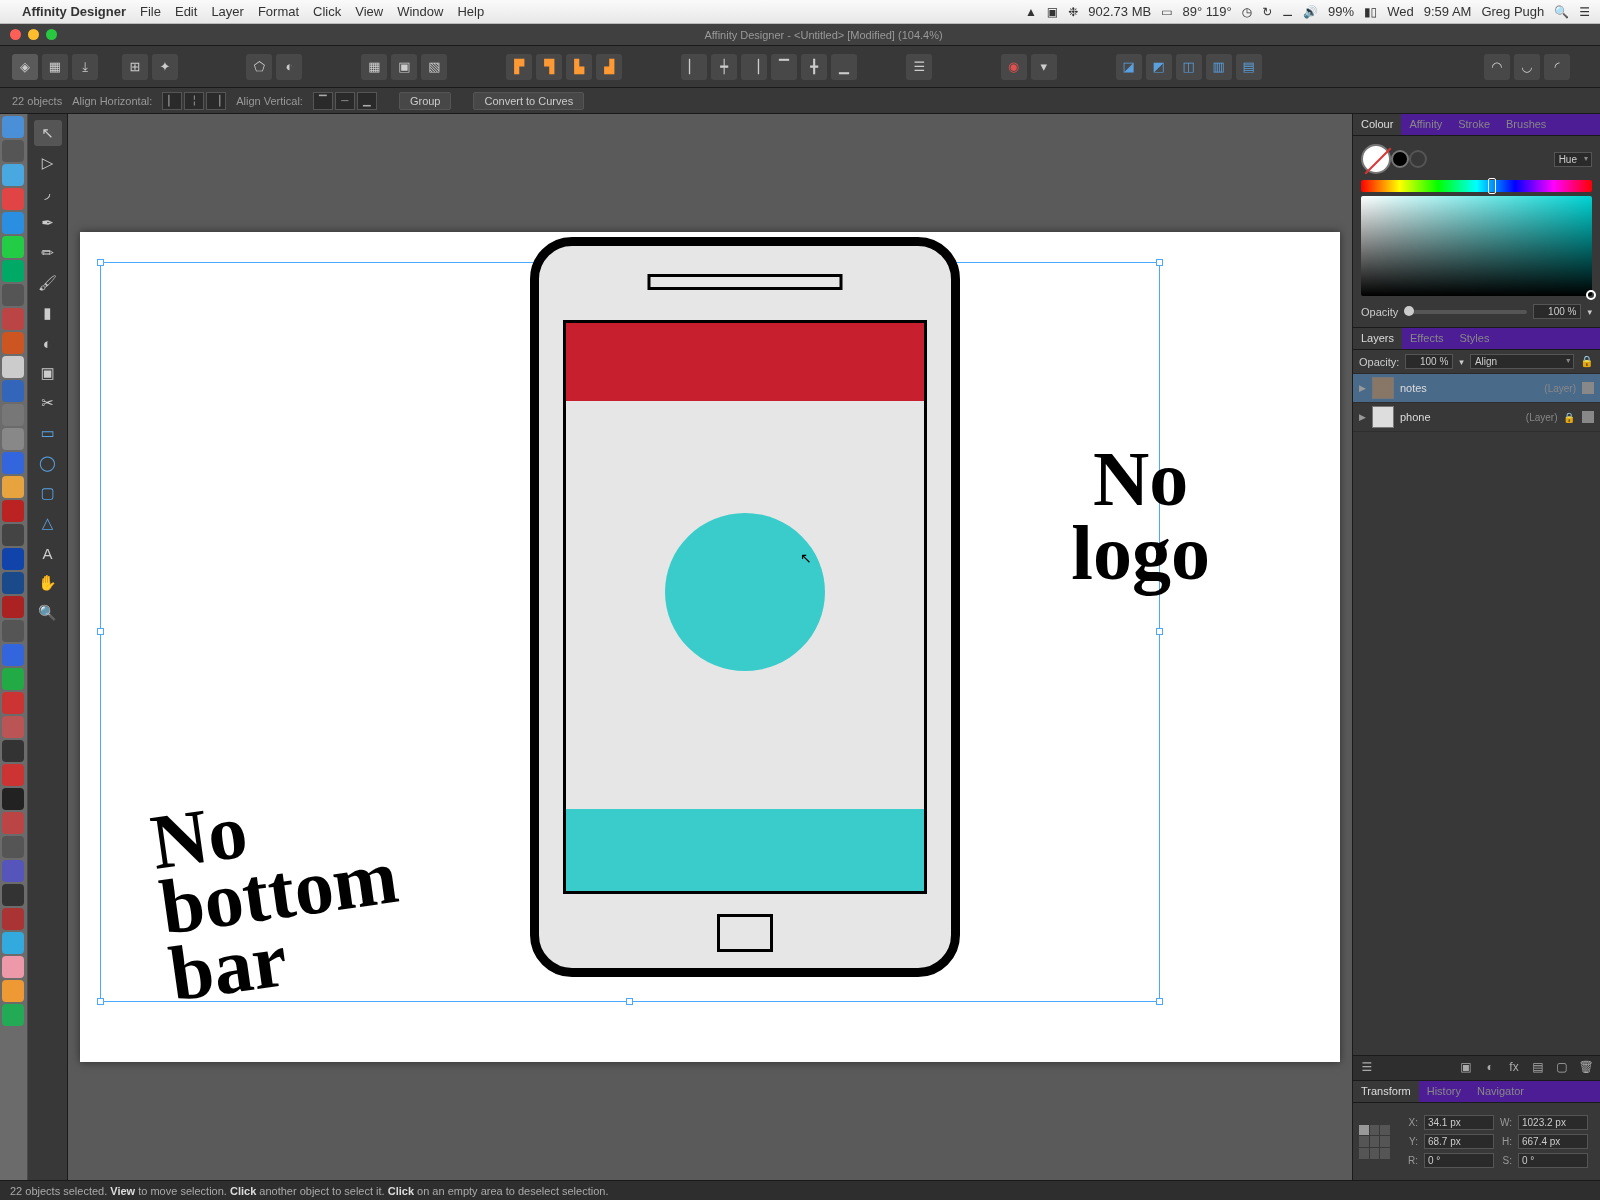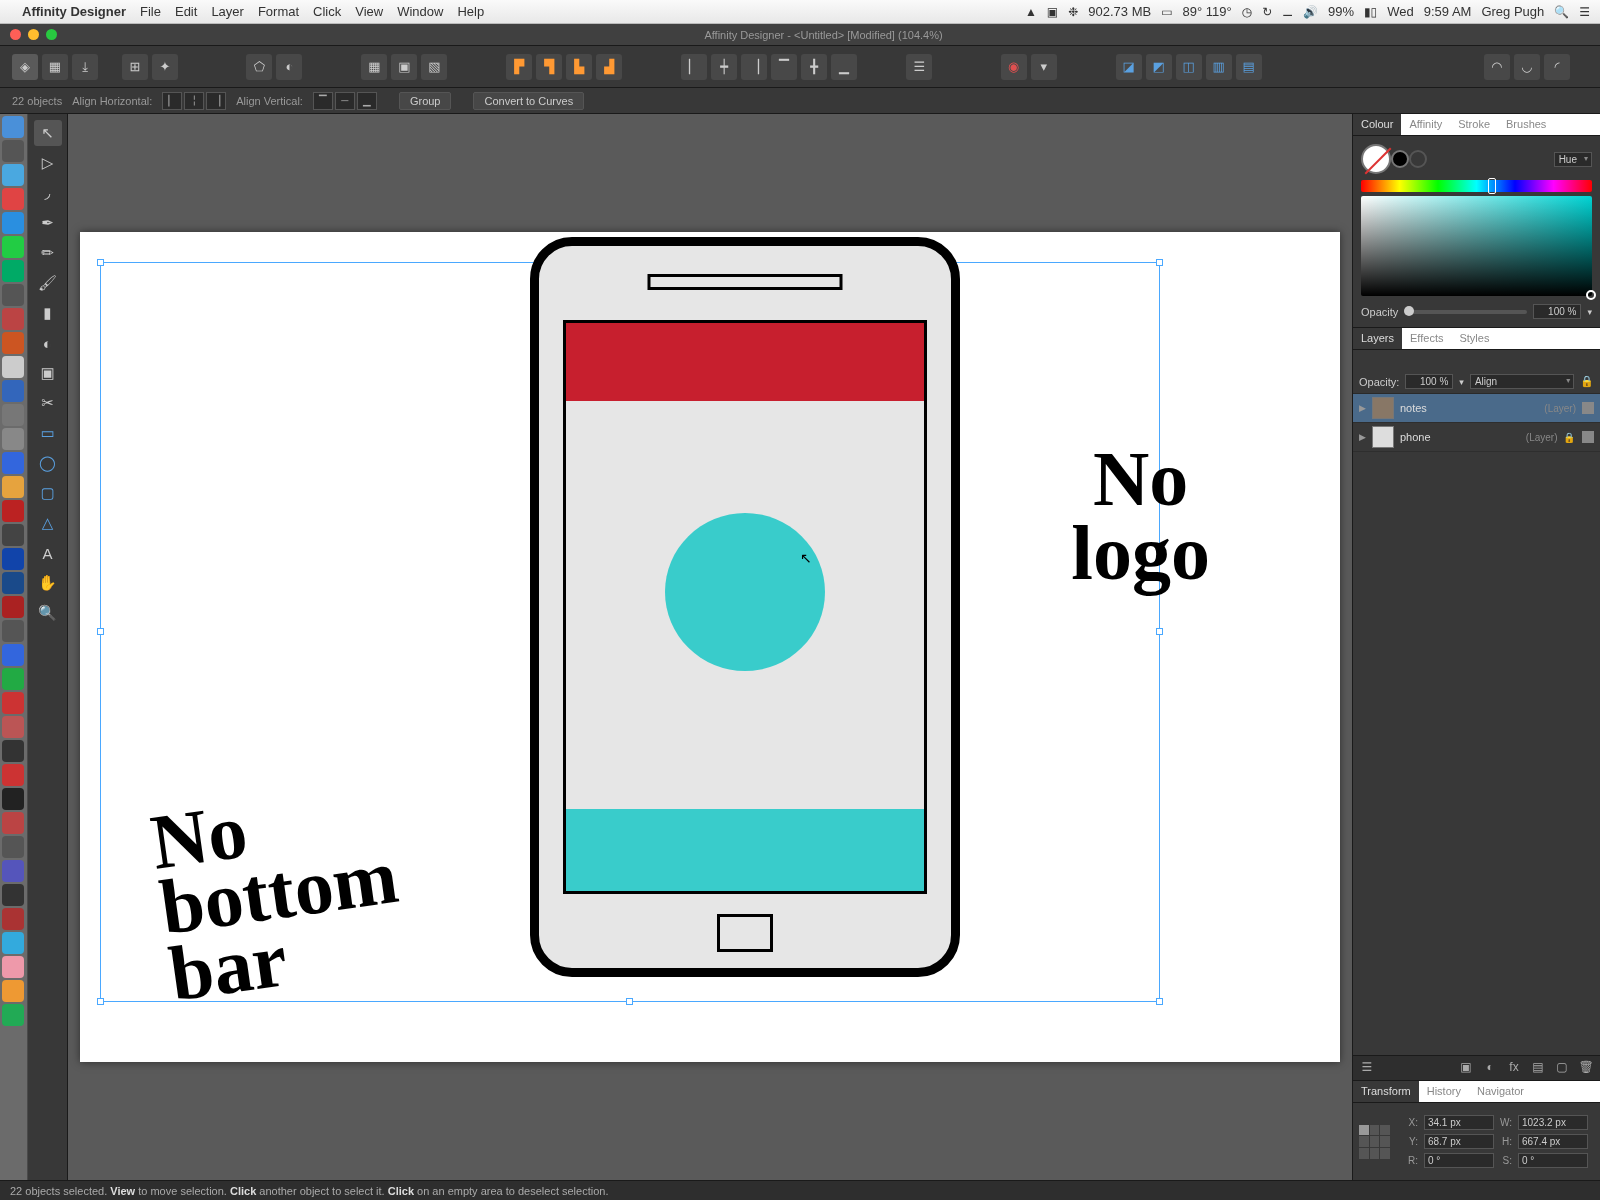--- a/index.html
+++ b/index.html
@@ -61,39 +61,39 @@
 .screen { position:absolute; top:74px; left:24px; right:24px; bottom:74px; background:#e6e6e6; border:3px solid #000;}
 .topbar { position:absolute; top:0; left:0; right:0; height:78px; background:#c71f2e;}
 .circle { position:absolute; top:190px; left:50%; transform:translateX(-50%); width:160px; height:158px; background:#39cccb; border-radius:50%;}
 .botbar { position:absolute; bottom:0; left:0; right:0; height:82px; background:#39cccb;}
 .note-text { position:absolute; top:25px; left:20px; font-size:52px; font-family: Arial; color:#1a2244; line-height:1.1;}
 .hand1 { position:absolute; left:80px; bottom:70px; font-family:"Brush Script MT","Comic Sans MS",cursive; font-size:78px; font-weight:bold; color:#000; transform:rotate(-8deg); line-height:0.85;}
 .hand2 { position:absolute; right:130px; top:210px; font-family:"Brush Script MT","Comic Sans MS",cursive; font-size:78px; font-weight:bold; color:#000; line-height:0.95; text-align:center;}
 
 
 .right-panels { width: 248px; background:#383838; border-left:1px solid #1a1a1a; display:flex; flex-direction:column; font-size:11px;}
-.panel-tabs { display:flex; background:#ffffff; border-bottom:1px solid #1a1a1a; height:22px;}
+.panel-tabs { display:flex; background:#4c1d95; border-bottom:1px solid #1a1a1a; height:22px;}
 .ptab { padding:4px 8px; color:#888; font-size:11px;}
 .ptab.active{ color:#ddd; background:#383838;}
 .colour-panel { padding:8px;}
 .colour-wells { display:flex; align-items:center; gap:0; margin-bottom:6px;}
 .well-big { width:30px; height:30px; border-radius:50%; background:#fff; border:2px solid #777; position:relative;}
 .well-big::after{content:""; position:absolute; width:2px; height:36px; background:#d33; top:-3px; left:14px; transform:rotate(45deg);}
 .well-small { width:18px; height:18px; border-radius:50%; border:2px solid #777;}
 .hue-strip { height:12px; background:linear-gradient(90deg,#f00,#ff0,#0f0,#0ff,#00f,#f0f,#f00); position:relative; border-radius:2px;}
 .hue-handle{position:absolute; top:-2px; left:55%; width:8px; height:16px; border:1px solid #fff; border-radius:2px;}
 .sat-box { height:100px; margin-top:4px; background:linear-gradient(to top,#000,transparent),linear-gradient(to right,#fff,#00d4d4); border-radius:2px; position:relative;}
 .sat-handle{position:absolute; right:-4px; bottom:-4px; width:10px;height:10px;border:2px solid #fff; border-radius:50%;}
 .opacity-row { display:flex; align-items:center; margin-top:8px; gap:6px;}
 .slider { flex:1; height:4px; background:#555; border-radius:2px; position:relative;}
 .slider-h{position:absolute; left:0; top:-4px; width:10px;height:10px; background:#ccc; border-radius:50%;}
 .val-box { background:#2a2a2a; border:1px solid #555; padding:1px 4px; font-size:10px; width:48px; text-align:right;}
 
 .layers-panel { flex:1; border-top:1px solid #1a1a1a; display:flex; flex-direction:column;}
-.layer-opts { display:flex; padding:4px 6px; gap:6px; align-items:center; border-bottom:1px solid #2a2a2a;margin-top:20px;}
+.layer-opts { display:flex; padding:4px 6px; gap:6px; align-items:center; border-bottom:1px solid #2a2a2a;}
 .layer-row { display:flex; align-items:center; padding:3px 6px; gap:6px; border-bottom:1px solid #2e2e2e;}
 .layer-row.sel{background:#4a6a8a;}
 .layer-thumb { width:22px; height:22px; background:#555; border:1px solid #777;}
 .layer-name { flex:1; color:#ddd;}
 .layer-type { color:#888; font-size:10px;}
 .chk{width:12px;height:12px;border:1px solid #888;}
 .chk.on{background:#888;}
 
 .bottom-icons { display:flex; justify-content:flex-end; padding:4px 6px; gap:8px; border-top:1px solid #1a1a1a; background:#2e2e2e;}
 .bi{width:16px;height:16px; color:#aaa; font-size:12px; text-align:center;}

